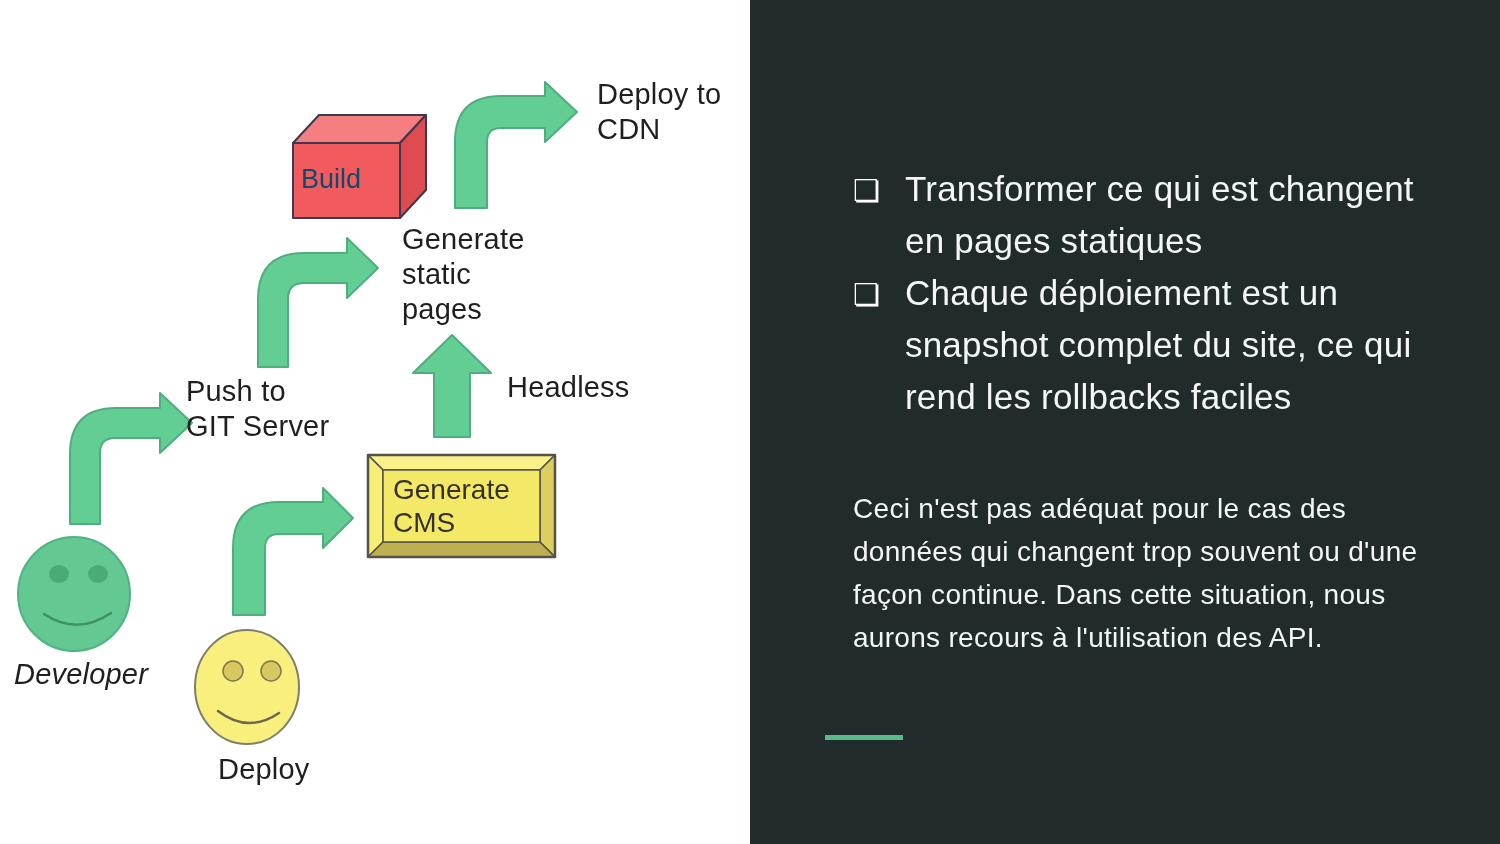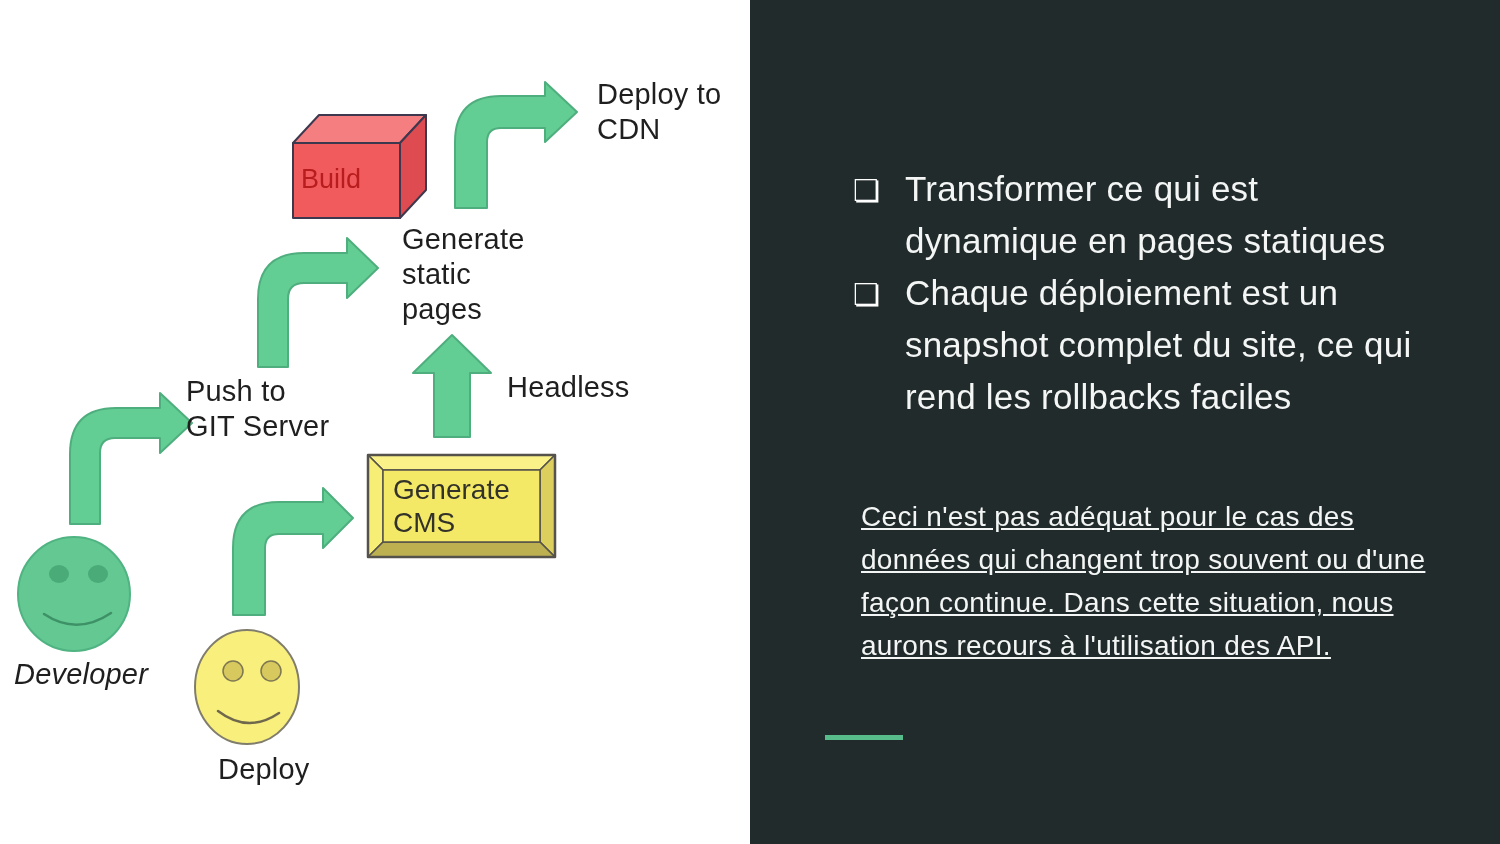--- a/index.html
+++ b/index.html
@@ -8,21 +8,21 @@
     background:#ffffff;font-family:"Liberation Sans",sans-serif;
   }
   .diagram-panel{position:absolute;left:0;top:0;width:750px;height:844px;background:#ffffff;}
   .diagram-svg{position:absolute;left:0;top:0;}
   .dlabel{
     position:absolute;color:#1f1f1f;font-size:29px;line-height:35px;
     white-space:pre-line;letter-spacing:0.2px;
   }
   .build-label{
     position:absolute;left:301px;top:163px;width:100px;
-    color:#b91c1c;font-size:27px;line-height:33px;
+    color:#0c4a6e;font-size:27px;line-height:33px;
   }
   .cms-label{
     position:absolute;left:393px;top:473px;width:145px;
     color:#33322a;font-size:28px;line-height:33px;white-space:pre-line;
   }
   .notes-panel{
     position:absolute;left:750px;top:0;width:750px;height:844px;
     background:#222b2c;color:#f3f6f5;
   }
   .bullet-list{
@@ -32,22 +32,22 @@
   .bullet-item{
     display:flex;align-items:flex-start;
     font-size:35px;line-height:52px;letter-spacing:0.2px;
   }
   .bullet-glyph{
     flex:0 0 52px;font-size:30px;line-height:52px;margin-top:2px;
     color:#ffffff;font-family:"DejaVu Sans",sans-serif;
   }
   .bullet-text{flex:1;}
   .notes-paragraph{
-    position:absolute;left:103px;top:487px;width:595px;margin:8px;
-    font-size:28px;line-height:43px;letter-spacing:0.3px;text-decoration:underline;
+    position:absolute;left:103px;top:487px;width:595px;margin:0;
+    font-size:28px;line-height:43px;letter-spacing:0.3px;
   }
   .accent-line{
     position:absolute;left:75px;top:735px;width:78px;height:5px;
     background:#57bb8a;
   }
 </style>
 </head>
 <body>
 
 <div class="slide">
@@ -110,21 +110,21 @@
     <div class="dlabel" style="left:507px;top:370px;">Headless</div>
     <div class="dlabel" style="left:14px;top:657px;font-style:italic;">Developer</div>
     <div class="dlabel" style="left:218px;top:752px;">Deploy</div>
   </div>
 
   <div class="notes-panel">
 
     <ul class="bullet-list">
       <li class="bullet-item">
         <span class="bullet-glyph">❏</span>
-        <span class="bullet-text">Transformer ce qui est dynamique en pages statiques</span>
+        <span class="bullet-text">Transformer ce qui est changent en pages statiques</span>
       </li>
       <li class="bullet-item">
         <span class="bullet-glyph">❏</span>
         <span class="bullet-text">Chaque déploiement est un snapshot complet du site, ce qui rend les rollbacks faciles</span>
       </li>
     </ul>
 
     <p class="notes-paragraph">Ceci n'est pas adéquat pour le cas des données qui changent trop souvent ou d'une façon continue. Dans cette situation, nous aurons recours à l'utilisation des API.</p>
 
     <div class="accent-line"></div>

